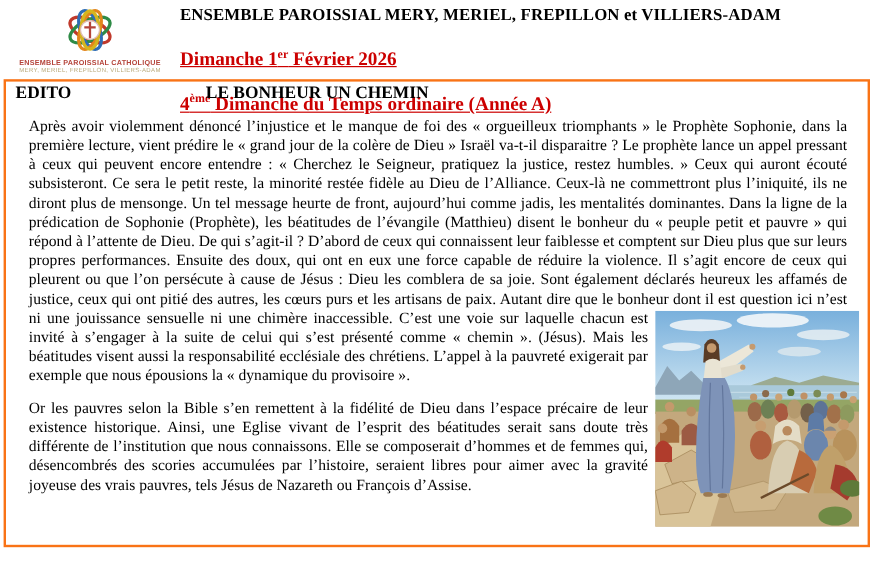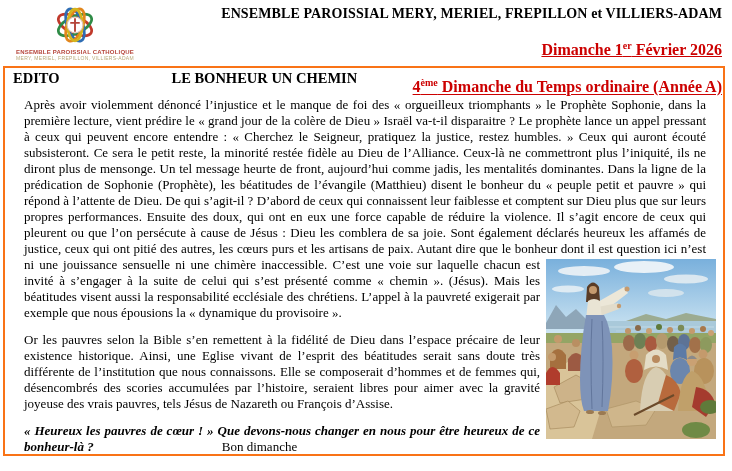--- a/index.html
+++ b/index.html
@@ -6,21 +6,21 @@
   html,body{margin:0;padding:0;background:#fff;}
   .page{position:relative;width:732px;height:471px;background:#fff;overflow:hidden;
         font-family:"Liberation Serif","DejaVu Serif",serif;color:#000;}
   
   .header{display:flex;align-items:flex-start;padding-top:4px;}
   .logo{width:150px;flex:0 0 150px;text-align:center;padding-top:2px;}
   .logo-name{font-family:"Liberation Sans",sans-serif;font-weight:bold;font-size:6px;
              color:#b5443a;letter-spacing:.2px;margin-top:1px;white-space:nowrap;}
   .logo-towns{font-family:"Liberation Sans",sans-serif;font-size:5px;color:#b9a97a;
               letter-spacing:.3px;white-space:nowrap;}
-  .header-text{flex:1;text-align:right;padding-right:10px;}
+  .header-text{flex:1;text-align:left;padding-right:10px;}
   .h-title{font-weight:bold;font-size:14px;letter-spacing:.1px;margin-top:2px;}
   .h-red{color:#cc0000;font-weight:bold;font-size:16px;text-decoration:underline;
          margin-top:18px;}
   .h-red sup{font-size:10px;}
   
   .content-box{position:absolute;left:3px;top:66px;width:722px;height:390px;
                border:2px solid #f97316;box-sizing:border-box;padding:2px 6px 0 8px;}
   .edito-row{font-weight:bold;font-size:14.5px;line-height:16px;}
   .edito-title{margin-left:112px;}
   .bodytext{font-size:13px;line-height:16px;text-align:justify;margin:11px;}
@@ -141,16 +141,15 @@
         <path d="M40,56 Q34,90 34,120 Q34,142 38,152 L62,152 Q68,120 66,88 Q64,66 58,56 Z" fill="#7e93b8"></path>
         <path d="M46,60 Q44,100 46,150" stroke="#62769c" stroke-width="1" fill="none"></path>
         <path d="M56,62 Q58,100 56,148" stroke="#62769c" stroke-width="1" fill="none"></path>
         <ellipse cx="44" cy="153" rx="4" ry="2" fill="#9b7a52"></ellipse>
         <ellipse cx="56" cy="154" rx="4" ry="2" fill="#9b7a52"></ellipse>
       </svg>
         </span><span>sensuelle ni une chimère inaccessible. C’est une voie sur laquelle chacun est invité à s’engager à la suite de celui qui s’est présenté comme « chemin ». (Jésus). Mais les béatitudes visent aussi la responsabilité ecclésiale des chrétiens. L’appel à la pauvreté exigerait par exemple que nous épousions la « dynamique du provisoire ».</span></p>
 
     <p class="bodytext">Or les pauvres selon la Bible s’en remettent à la fidélité de Dieu dans l’espace précaire de leur existence historique. Ainsi, une Eglise vivant de l’esprit des béatitudes serait sans doute très différente de l’institution que nous connaissons. Elle se composerait d’hommes et de femmes qui, désencombrés des scories accumulées par l’histoire, seraient libres pour aimer avec la gravité joyeuse des vrais pauvres, tels Jésus de Nazareth ou François d’Assise.</p>
 
-    <p class="bodytext"><span class="closing">« Heureux les pauvres de cœur ! » Que devons-nous changer en nous pour être heureux de ce bonheur-là ?</span><span class="bon">Bon dimanche</span></p>
   </div>
 
 </div>
 
 </body></html>

